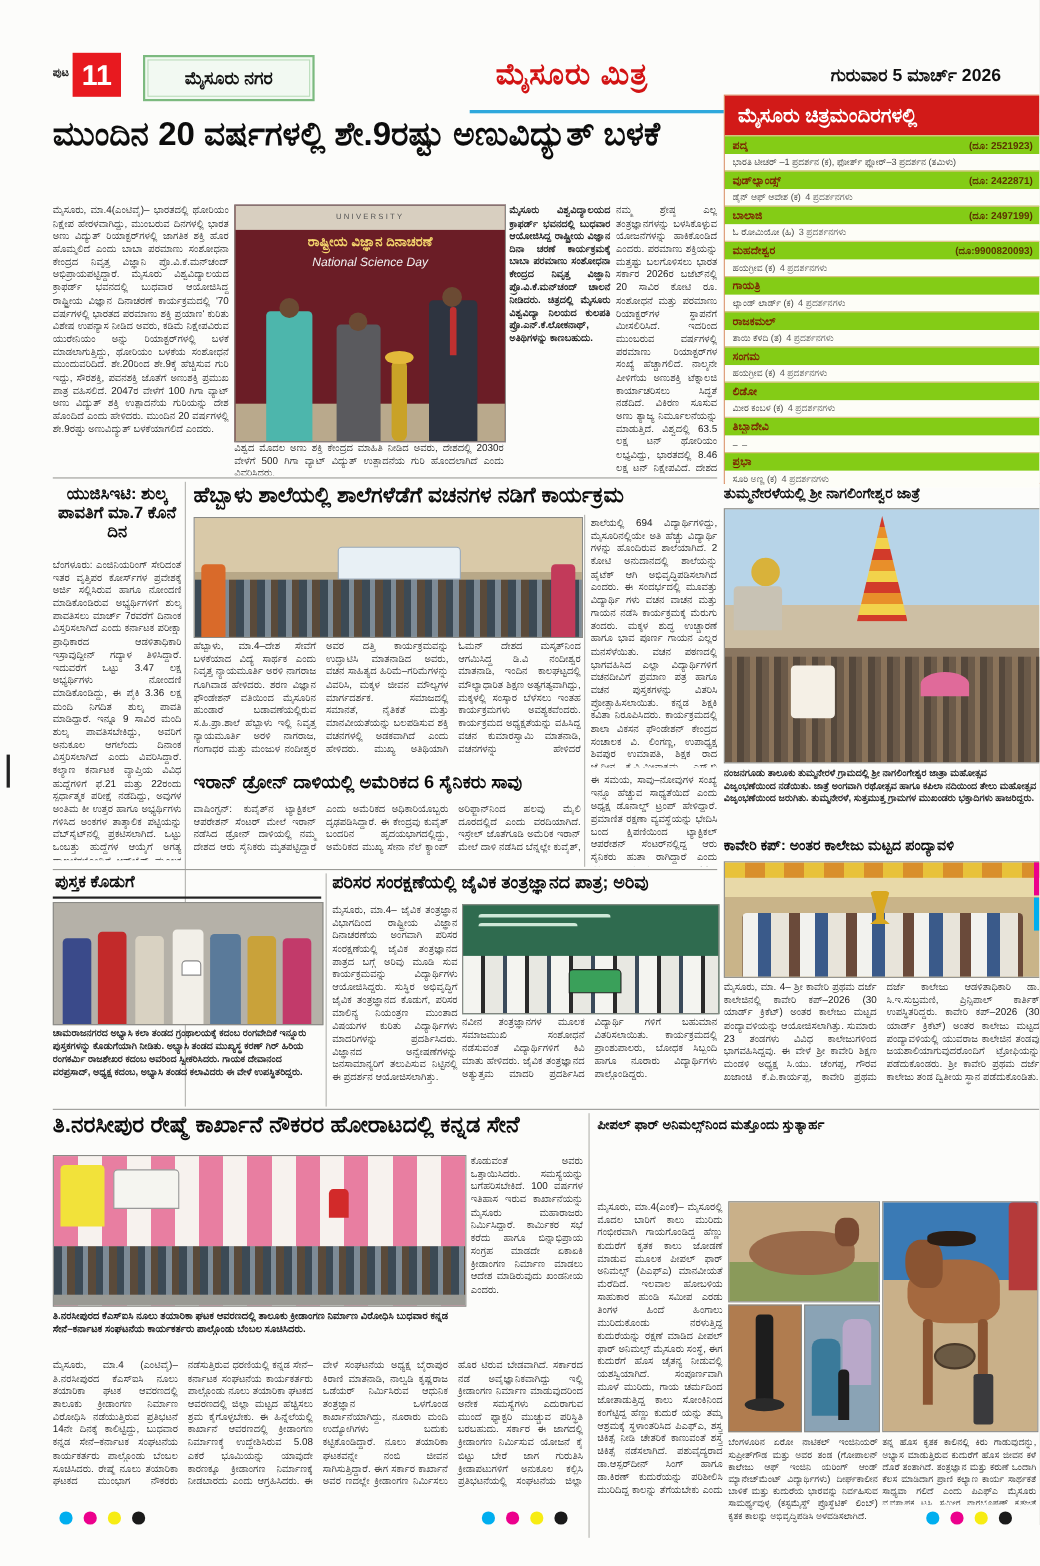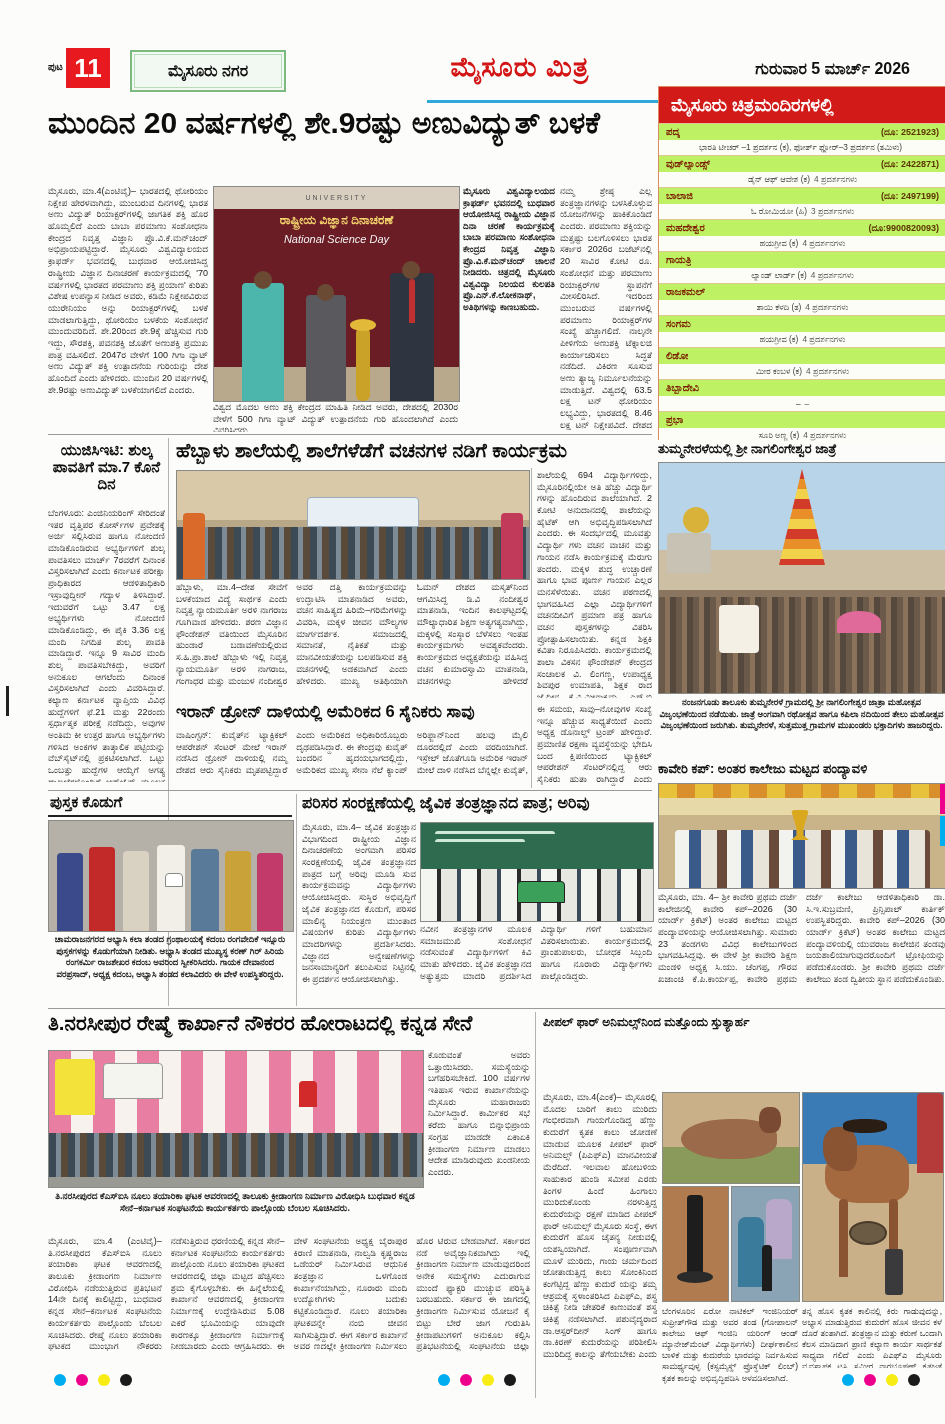--- a/index.html
+++ b/index.html
@@ -22,34 +22,34 @@
   .headline{font-weight:bold;color:#0d0d0d;line-height:1.12;}
   .h-xl{font-size:30px;}
   .h-md{font-size:16.5px;}
   .h-sm{font-size:13px;}
   .subhead-bar{background:#e32119;color:#fff;font-weight:bold;font-size:14px;
                display:flex;align-items:center;justify-content:center;text-align:center;}
   .col{font-size:9px;line-height:1.3;text-align:justify;color:#222;overflow:hidden;}
   .cols2{column-count:2;column-gap:9px;}
   .cols3{column-count:3;column-gap:9px;}
   .cols4{column-count:4;column-gap:9px;}
-  .caption{font-size:8.6px;line-height:1.35;font-weight:bold;color:#222;text-align:center;overflow:hidden;}
+  .caption{font-size:8.6px;line-height:1.35;font-weight:bold;color:#222;text-align:left;overflow:hidden;}
   .capcol{font-size:8.8px;line-height:1.32;font-weight:bold;color:#1c1c1c;text-align:justify;overflow:hidden;}
   .hline{background:#9a9a96;height:1px;}
   .vline{background:#b3b3ae;width:1px;}
   .thickline{background:#222;height:2px;}
   
   .cinema-box{border:1px solid #d98c5f;background:#fff;}
   .cinema-head{background:#d21a18;color:#fff;font-weight:bold;font-size:18px;
                height:36px;display:flex;align-items:center;padding-left:12px;}
-  .t-row{background:#bef264;display:flex;justify-content:space-between;align-items:center;
+  .t-row{background:#84cc16;display:flex;justify-content:space-between;align-items:center;
          height:16px;padding:0 7px;border-top:1px solid #e3c493;}
   .t-name{font-size:10px;font-weight:bold;color:#7b1f00;white-space:nowrap;overflow:hidden;}
   .t-phone{font-size:9px;font-weight:bold;color:#5c3400;white-space:nowrap;}
-  .f-row{background:#fdfdf7;display:flex;justify-content:center;align-items:center;
+  .f-row{background:#fdfdf7;display:flex;justify-content:flex-start;align-items:center;
          height:15px;padding:0 7px;}
   .f-film{font-size:8.3px;color:#3b3b3b;white-space:nowrap;overflow:hidden;}
   .f-shows{font-size:8.3px;color:#555;white-space:nowrap;padding-left:4px;}
   
   .photo{position:absolute;overflow:hidden;border:1px solid #8a8a86;}
   .ph-band{position:absolute;left:0;right:0;}
   .fig{position:absolute;border-radius:4px 4px 0 0;}
   .head-dot{position:absolute;border-radius:50%;background:#6b4a33;}
   .crowd{background:repeating-linear-gradient(90deg,#6b5a49 0 6px,#8a735a 6px 11px,#55483c 11px 17px);}
   .crowd2{background:repeating-linear-gradient(90deg,#3c4a55 0 7px,#7d8b96 7px 12px,#5a4a3a 12px 19px);}

